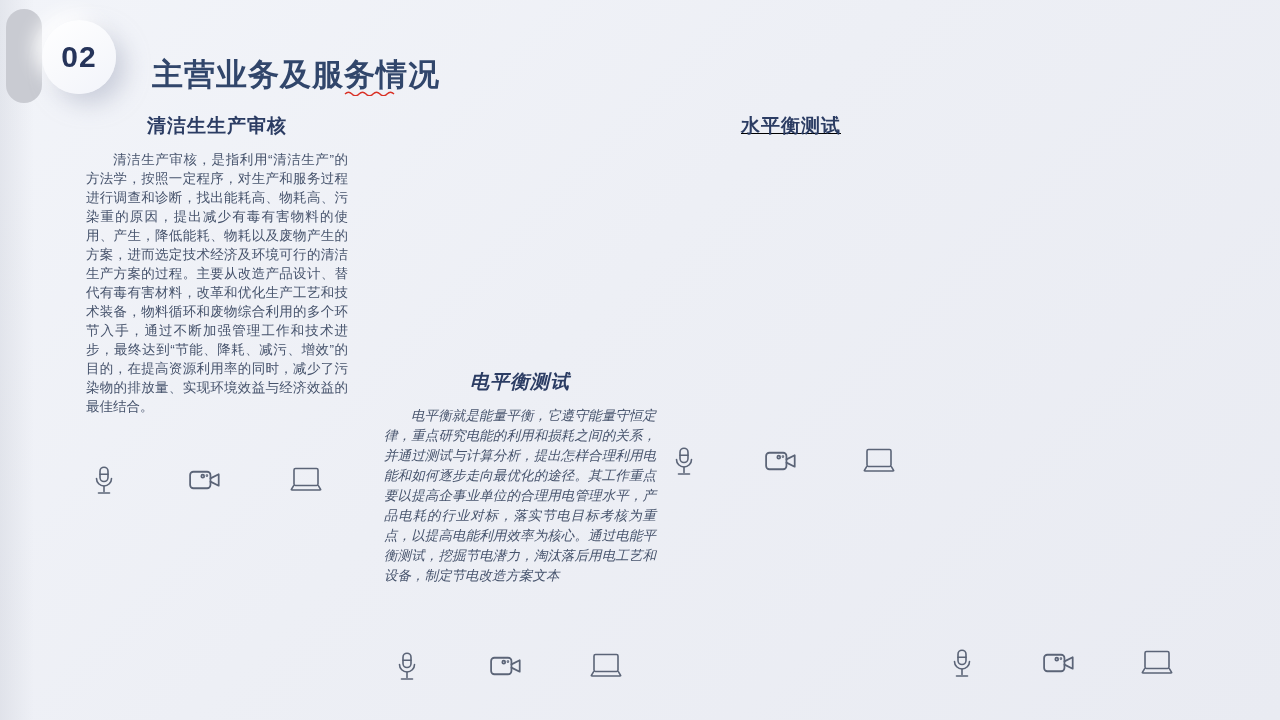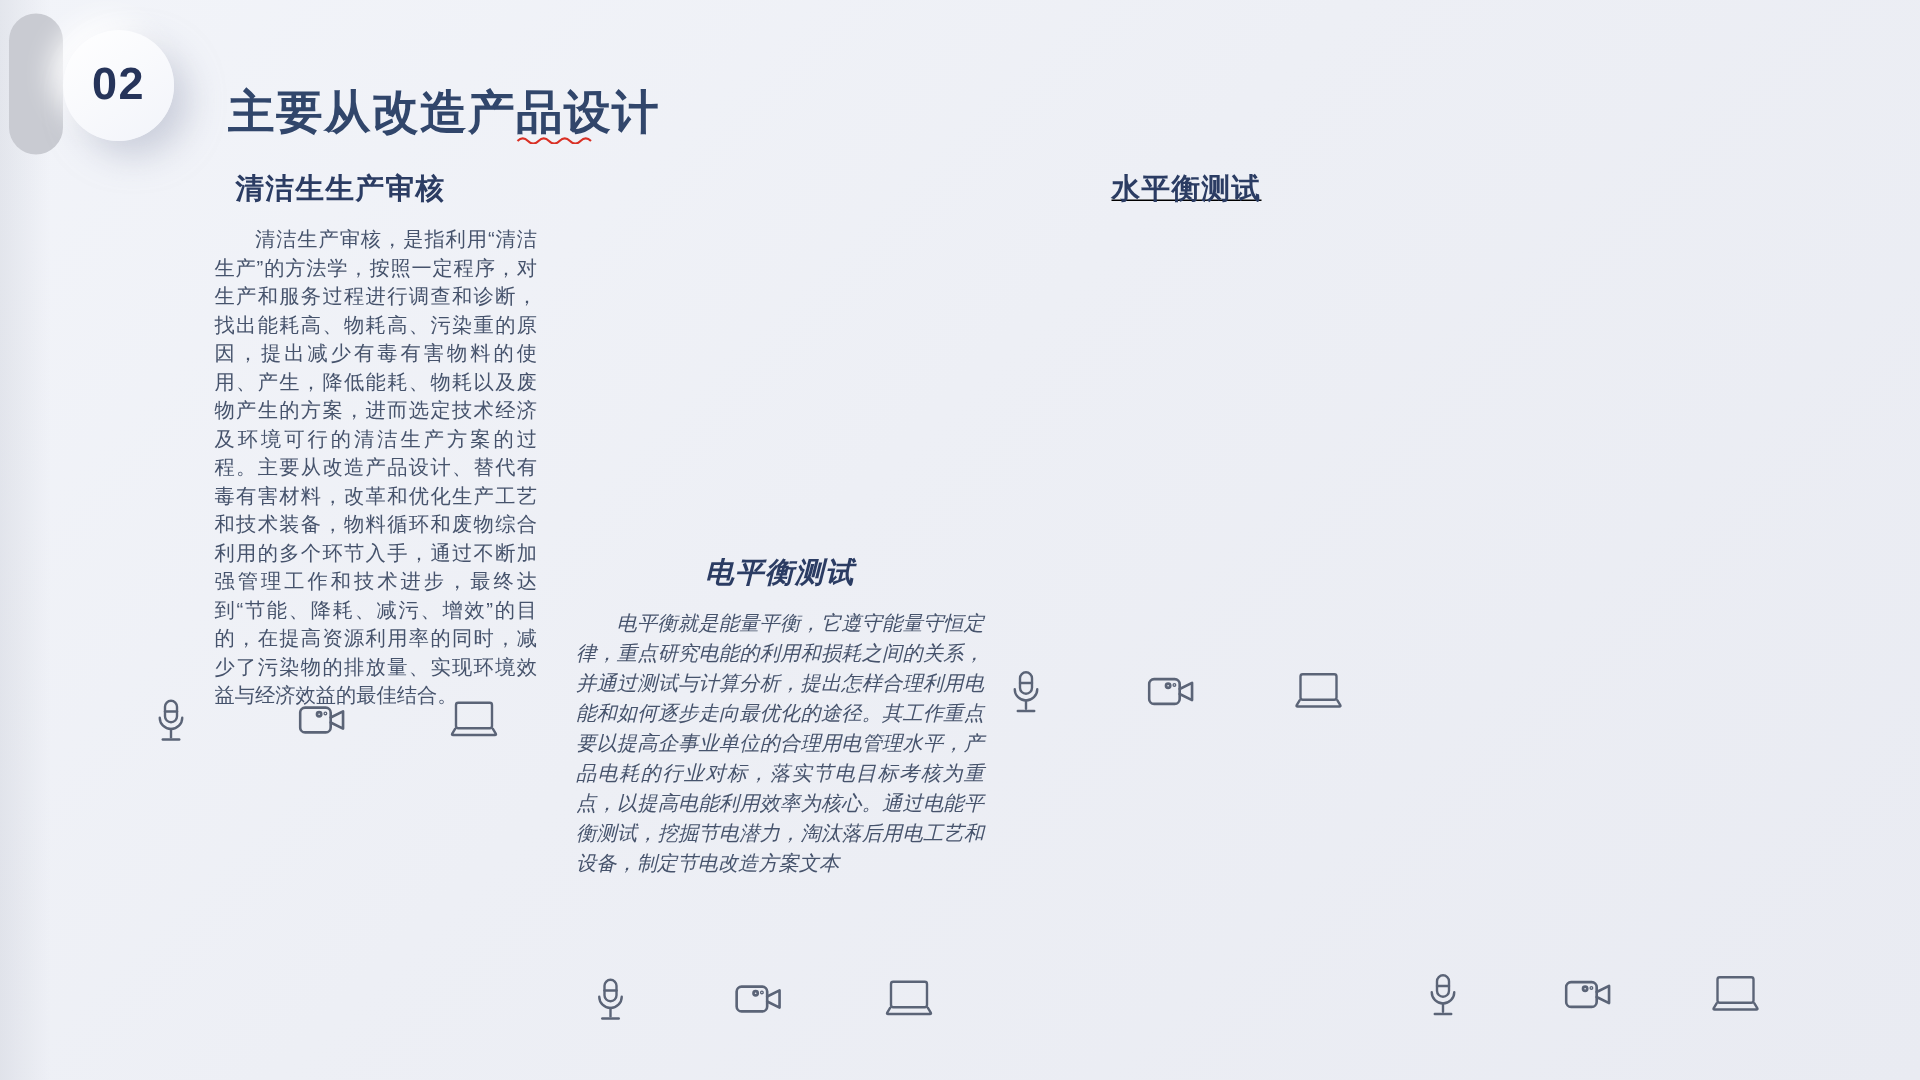--- a/index.html
+++ b/index.html
@@ -24,23 +24,23 @@
     display:flex;align-items:center;justify-content:center;}
   .num-badge span{font-size:30px;font-weight:bold;color:var(--number-text);letter-spacing:1px;}
   .slide-title{position:absolute;left:152px;top:54px;font-size:31px;font-weight:bold;
     color:var(--title-text);letter-spacing:1px;white-space:nowrap;}
   .squiggle{position:absolute;left:344px;top:90px;}
   .col{position:absolute;}
   .col h2{font-size:19px;font-weight:bold;color:var(--heading-text);
     text-align:center;letter-spacing:1px;margin-bottom:11px;}
   .col p{font-size:13.5px;color:var(--body-text);text-align:justify;
     text-indent:2em;word-break:break-all;}
-  .lh19 p{line-height:19px;margin-left:47px;}
+  .lh19 p{line-height:19px;}
   .lh20 p{line-height:20px;}
-  .col-1{left:96px;top:113px;width:262px;height:400px;}
+  .col-1{left:86px;top:113px;width:262px;height:400px;}
   .col-2{left:384px;top:369px;width:272px;height:330px;font-style:italic;}
   .col-3{left:654px;top:113px;width:274px;height:380px;text-decoration:underline;}
   .col-4{left:934px;top:364px;width:260px;height:330px;}
   .icon-row{position:absolute;left:0;right:0;display:flex;justify-content:space-between;}
   .col-1 .icon-row{top:349px;padding:0 24px 0 0;}
   .col-2 .icon-row{top:279px;padding:0 32px 0 5px;}
   .col-3 .icon-row{top:330px;padding:0 31px 0 12px;}
   .col-4 .icon-row{top:281px;padding:0 19px 0 10px;}
   .icon{width:36px;height:36px;display:flex;align-items:center;justify-content:center;}
   .icon svg{stroke:var(--icon-stroke);fill:none;stroke-width:1.6;
@@ -49,21 +49,21 @@
 </head>
 <body>
 
 <div class="edge-shade"></div>
 <div class="corner-tab"></div>
 
 <div class="num-badge">
   <span>02</span>
 </div>
 
-<h1 class="slide-title">主要从改造产品设计</h1>
+<h1 class="slide-title">主营业务及服务情况</h1>
 <svg class="squiggle" width="52" height="6" viewBox="0 0 52 6">
   <path d="M1,4 Q4.5,0.5 8,4 T15,4 T22,4 T29,4 T36,4 T43,4 T50,4" fill="none" stroke="#d93025" stroke-width="1.4"></path>
 </svg>
 
 <section class="col col-1 lh19">
   <h2>清洁生生产审核</h2>
   <p>清洁生产审核，是指利用“清洁生产”的方法学，按照一定程序，对生产和服务过程进行调查和诊断，找出能耗高、物耗高、污染重的原因，提出减少有毒有害物料的使用、产生，降低能耗、物耗以及废物产生的方案，进而选定技术经济及环境可行的清洁生产方案的过程。主要从改造产品设计、替代有毒有害材料，改革和优化生产工艺和技术装备，物料循环和废物综合利用的多个环节入手，通过不断加强管理工作和技术进步，最终达到“节能、降耗、减污、增效”的目的，在提高资源利用率的同时，减少了污染物的排放量、实现环境效益与经济效益的最佳结合。</p>
   <div class="icon-row">
     <span class="icon">
       <svg width="20" height="31" viewBox="0 0 20 29">

